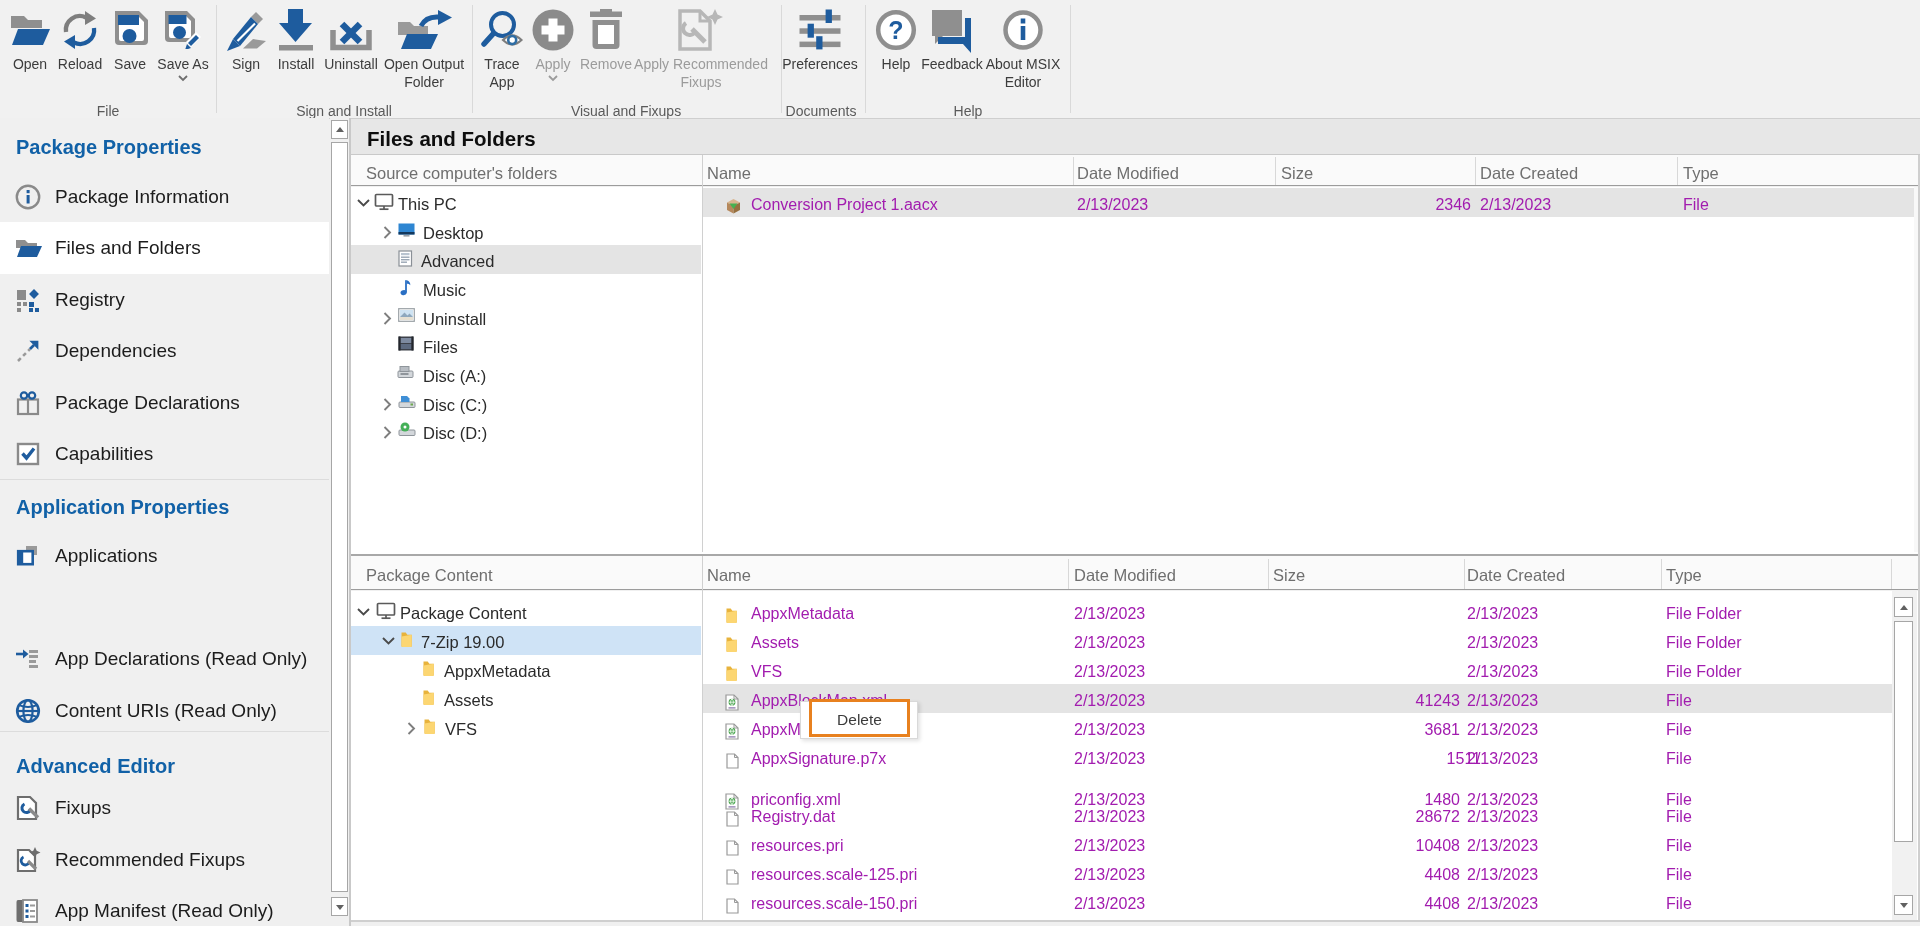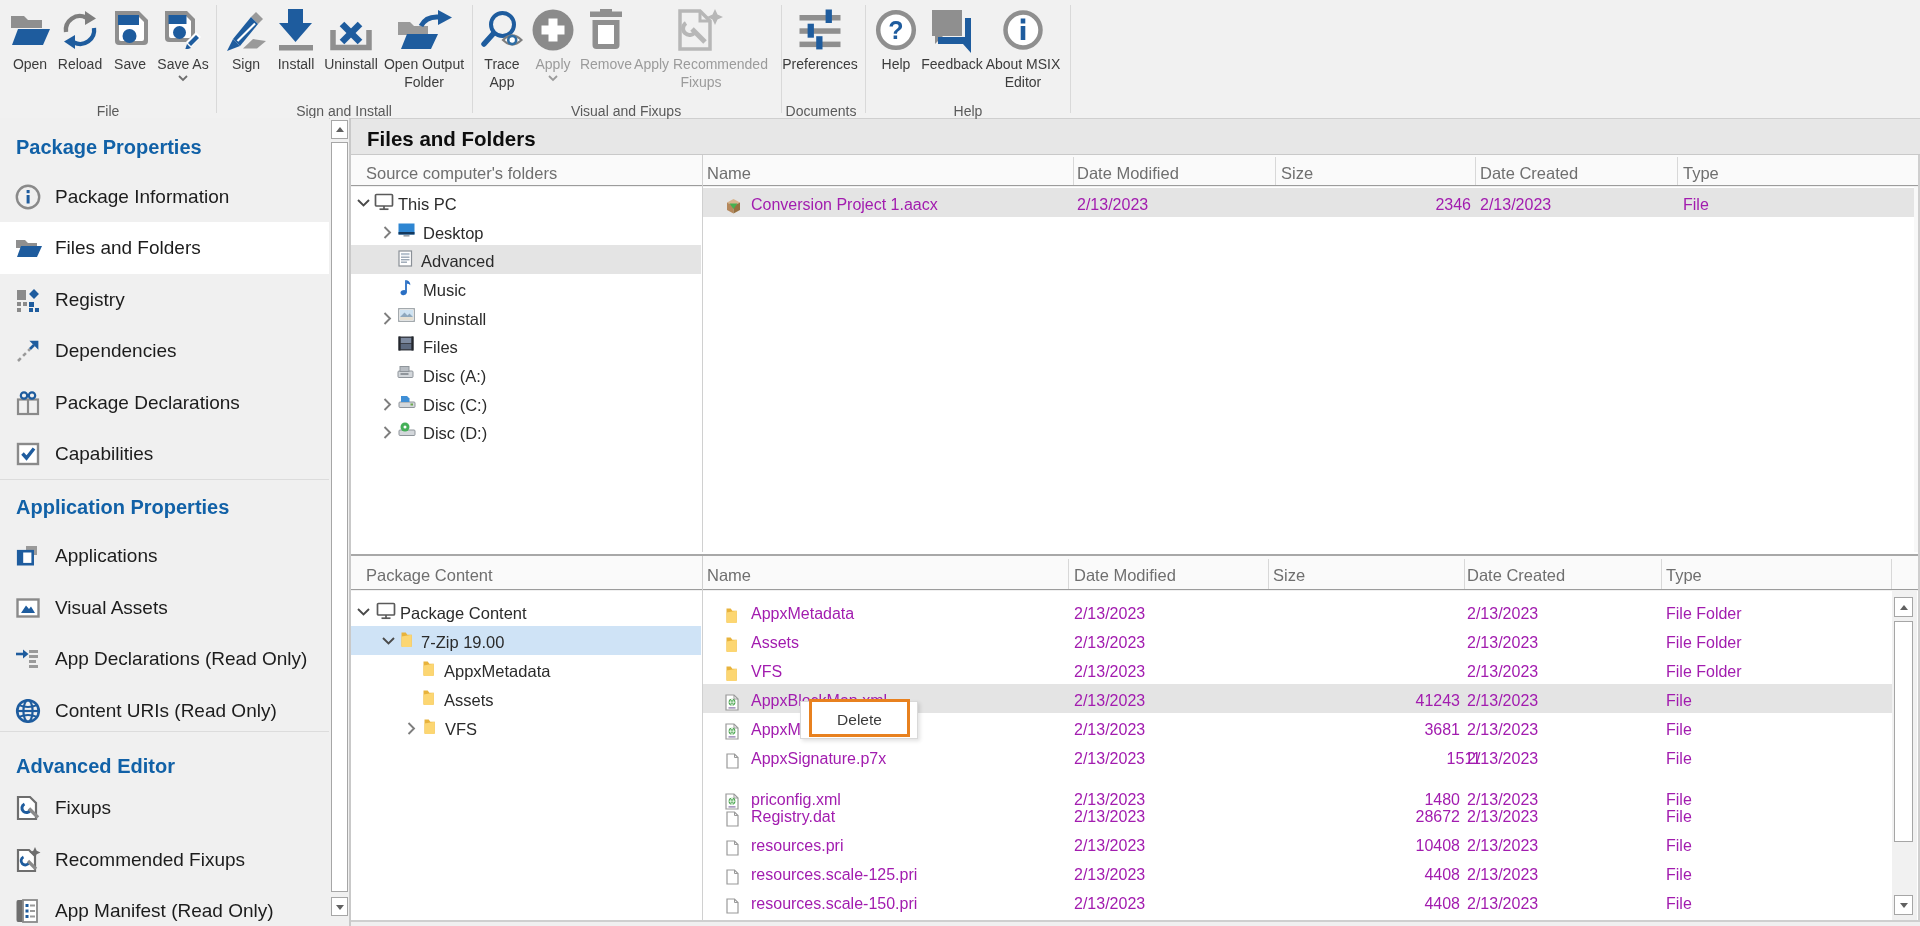--- a/index.html
+++ b/index.html
@@ -287,27 +287,20 @@
 <div class="ssep" style="top:361px"></div>
 <div class="shead" style="top:378px">Application Properties</div>
 <div class="sitem" style="top:412px">
         <span class="ic"><svg width="26" height="26" viewBox="0 0 26 26">
             <rect x="11" y="3" width="11" height="9" fill="#9a9a9a"></rect>
             <rect x="3.2" y="8.2" width="14.5" height="13" stroke="#1e5c9e" stroke-width="2.6" fill="#fff"></rect>
             <rect x="3.2" y="8.2" width="5" height="13" fill="#1e5c9e"></rect>
           </svg></span>
         <span class="tx">Applications</span>
       </div>
-<div class="sitem" style="top:463.5px">
-        <span class="ic"><svg width="26" height="26" viewBox="0 0 26 26">
-            <rect x="2.5" y="4.5" width="21" height="17" stroke="#8a8a8a" stroke-width="2.4" fill="#fff"></rect>
-            <polygon points="6,18 11,10.5 14,14 16,11.5 20,18" fill="#1e5c9e"></polygon>
-          </svg></span>
-        <span class="tx">Visual Assets</span>
-      </div>
 <div class="sitem" style="top:515px">
         <span class="ic"><svg width="26" height="26" viewBox="0 0 26 26">
             <line x1="1" y1="8" x2="9" y2="8" stroke="#1e5c9e" stroke-width="2.6"></line>
             <polygon points="8,3.5 13.5,8 8,12.5" fill="#1e5c9e"></polygon>
             <rect x="14" y="4" width="9" height="3" fill="#9a9a9a"></rect>
             <rect x="14" y="9" width="9" height="3" fill="#9a9a9a"></rect>
             <rect x="14" y="14" width="7" height="3" fill="#9a9a9a"></rect>
             <rect x="14" y="19" width="9" height="3" fill="#9a9a9a"></rect>
           </svg></span>
         <span class="tx">App Declarations (Read Only)</span>

